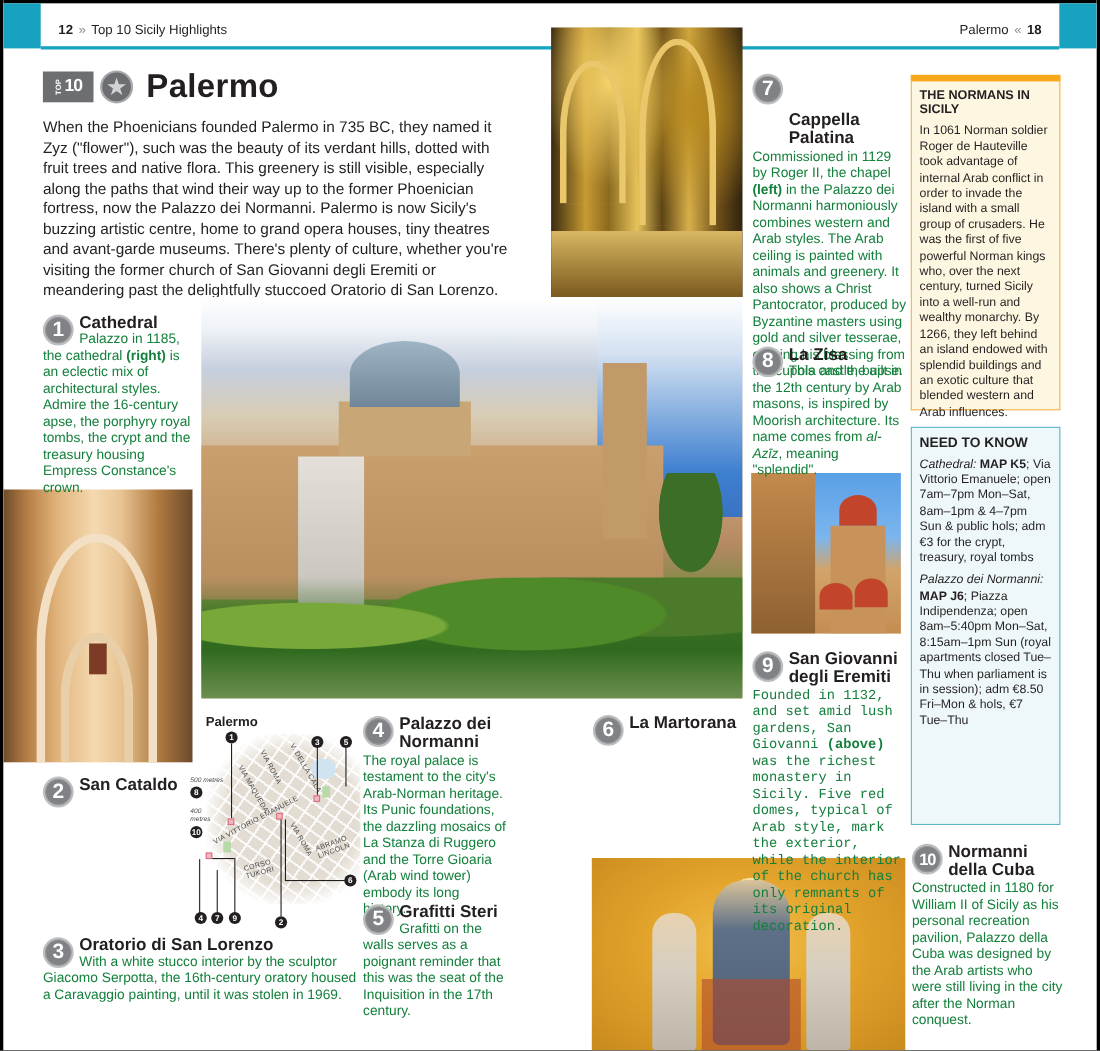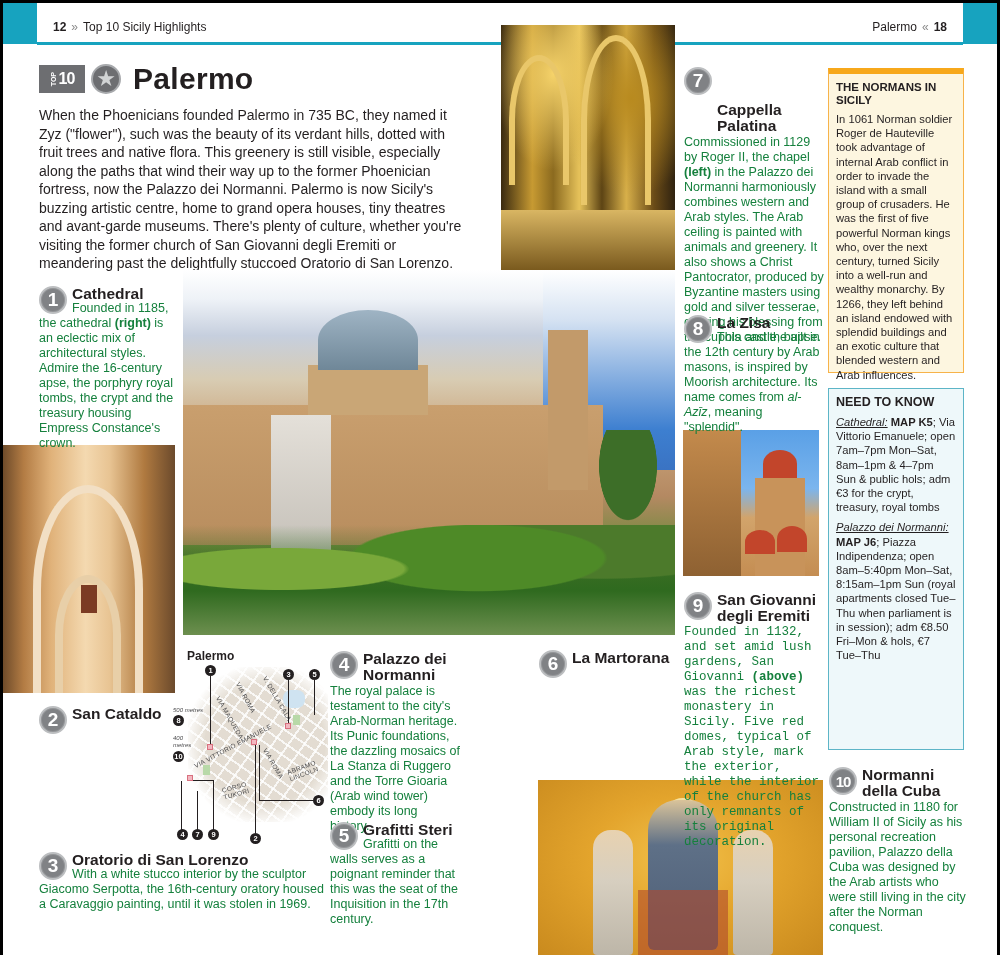--- a/index.html
+++ b/index.html
@@ -89,21 +89,21 @@
   .map-park { width: 7px; height: 10px; background: #b8d9a8; }
   .map-marker { width: 6px; height: 6px; background: #f2b7c0; border: 1px solid #d9707f; }
 
   
   .box-normans { left: 825px; top: 68px; width: 136px; height: 305px; background: #fdf6e0; border: 1.5px solid #f7b34a; border-top: 6px solid #f7a81b; padding: 7px 7px; }
   .box-title { font-weight: bold; font-size: 11.5px; line-height: 13px; text-transform: uppercase; margin-bottom: 5px; }
   .box-text { font-size: 11.2px; line-height: 14.2px; }
   .box-know { left: 825px; top: 388px; width: 136px; height: 362px; background: #eef8fa; border: 1.5px solid #5db5c7; padding: 7px 7px; }
   .box-know .box-title { font-size: 12.5px; margin-bottom: 6px; }
   .know-para { font-size: 11.2px; line-height: 14.2px; margin-bottom: 6px; }
-  .know-para i { font-style: italic; text-decoration: underline; }
+  .know-para i { font-style: italic; }
   .know-para b { font-weight: bold; }
 </style>
 </head>
 <body>
 
 <div class="page">
 
   <div class="abs hdr-top"></div>
   <div class="abs hdr-tab-left"></div>
   <div class="abs hdr-tab-right"></div>
@@ -163,21 +163,21 @@
     <div class="abs mosaic-saint" style="left:55px; top:50px;"></div>
     <div class="abs mosaic-saint" style="left:195px; top:50px;"></div>
     <div class="abs" style="left:100px; top:110px; width:90px; height:65px; background:#b04a2b; opacity:0.6;"></div>
   </div>
 
   <div class="abs" style="left:36px; top:286px; width:138px;">
     <div class="entry-head">
       <div class="num">1</div>
       <div class="entry-title">Cathedral</div>
     </div>
-    <div class="entry-text inline-first" style="text-indent:33px;"><span>Founded in 1185, the cathedral </span><b>(right)</b><span> is an eclectic mix of architectural styles. Admire the 16-century apse, the porphyry royal tombs, the crypt and the treasury housing Empress Constance's crown.</span></div>
+    <div class="entry-text inline-first" style="text-indent:33px;"><span>Palazzo in 1185, the cathedral </span><b>(right)</b><span> is an eclectic mix of architectural styles. Admire the 16-century apse, the porphyry royal tombs, the crypt and the treasury housing Empress Constance's crown.</span></div>
   </div>
 
   <div class="abs" style="left:36px; top:706px; width:140px;">
     <div class="entry-head">
       <div class="num">2</div>
       <div class="entry-title">San Cataldo</div>
     </div>
   </div>
 
   <div class="abs" style="left:36px; top:852px; width:290px;">

